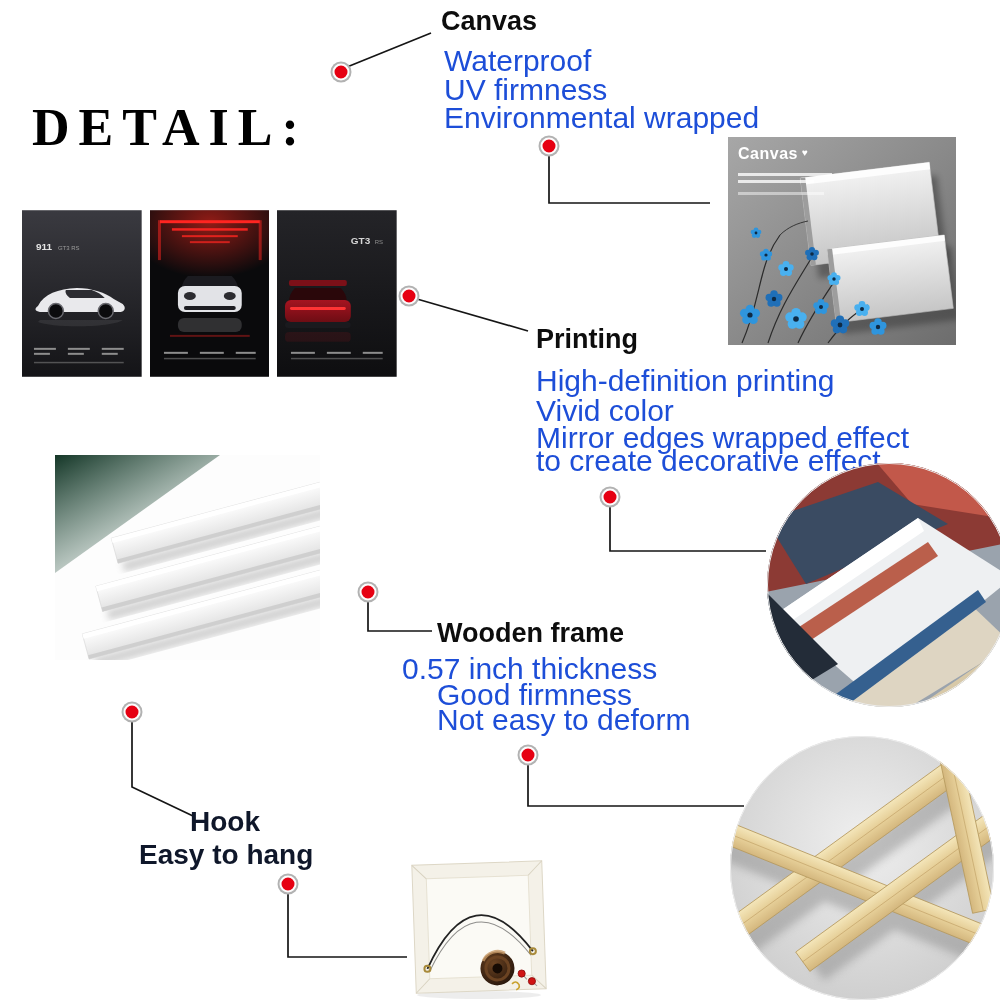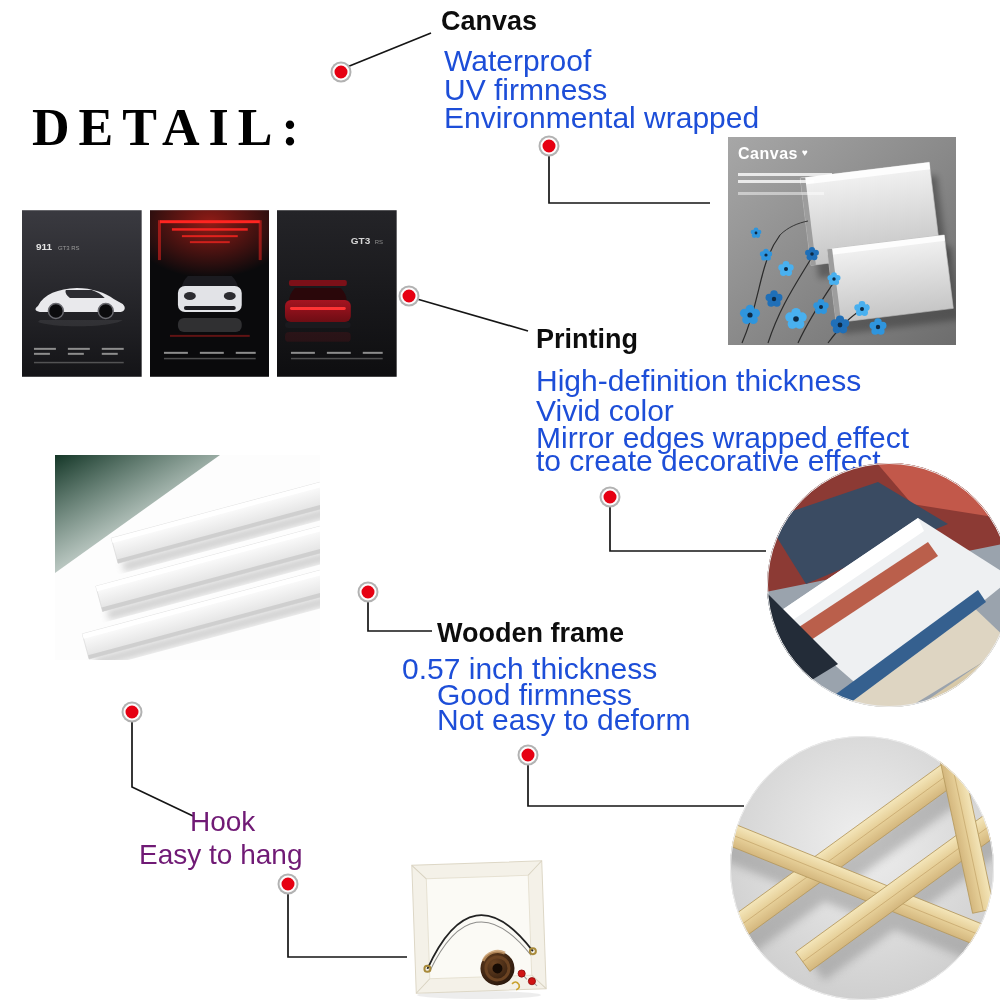--- a/index.html
+++ b/index.html
@@ -7,21 +7,21 @@
     width:1000px;height:1000px;position:relative;overflow:hidden;
     background:#ffffff;font-family:"Liberation Sans",sans-serif;color:#111;
   }
   .abs{position:absolute;}
   .heading{
     font-family:"Liberation Serif",serif;font-weight:700;font-size:52px;
     letter-spacing:9px;color:#000;margin-top:48px;
   }
   .sec-title{font-size:27px;font-weight:700;color:#0d0d0d;white-space:nowrap;}
   .sec-line{font-size:30px;font-weight:400;color:#1d4ed8;white-space:nowrap;}
-  .hook-line{font-size:28px;font-weight:400;color:#701a75;white-space:nowrap;}
+  .hook-line{font-size:28px;font-weight:700;color:#0f172a;white-space:nowrap;}
   .marker{
     position:absolute;width:13px;height:13px;border-radius:50%;
     background:#e60012;border:2px solid #fcfcfc;box-shadow:0 0 0 2px #b2b2b2;
     transform:translate(-50%,-50%);
   }
   #lines{position:absolute;left:0;top:0;pointer-events:none;}
   .photo{position:absolute;overflow:hidden;}
   .photo svg{display:block;}
   .circle-photo{border-radius:50%;}
   svg text{font-family:"Liberation Sans",sans-serif;}
@@ -58,21 +58,21 @@
 <div class="marker" style="left:288px;top:884px"></div>
 
 <div class="abs heading" style="left:32px;top:50px">DETAIL:</div>
 
 <div class="abs sec-title" style="left:441px;top:6px">Canvas</div>
 <div class="abs sec-line" style="left:444px;top:44px">Waterproof</div>
 <div class="abs sec-line" style="left:444px;top:73px">UV firmness</div>
 <div class="abs sec-line" style="left:444px;top:101px">Environmental wrapped</div>
 
 <div class="abs sec-title" style="left:536px;top:324px">Printing</div>
-<div class="abs sec-line" style="left:536px;top:364px">High-definition thickness</div>
+<div class="abs sec-line" style="left:536px;top:364px">High-definition printing</div>
 <div class="abs sec-line" style="left:536px;top:394px">Vivid color</div>
 <div class="abs sec-line" style="left:536px;top:421px">Mirror edges wrapped effect</div>
 <div class="abs sec-line" style="left:536px;top:444px">to create decorative effect</div>
 
 <div class="abs sec-title" style="left:437px;top:618px">Wooden frame</div>
 <div class="abs sec-line" style="left:402px;top:652px">0.57 inch thickness</div>
 <div class="abs sec-line" style="left:437px;top:678px">Good firmness</div>
 <div class="abs sec-line" style="left:437px;top:703px">Not easy to deform</div>
 
 <div class="abs hook-line" style="left:190px;top:806px">Hook</div>

